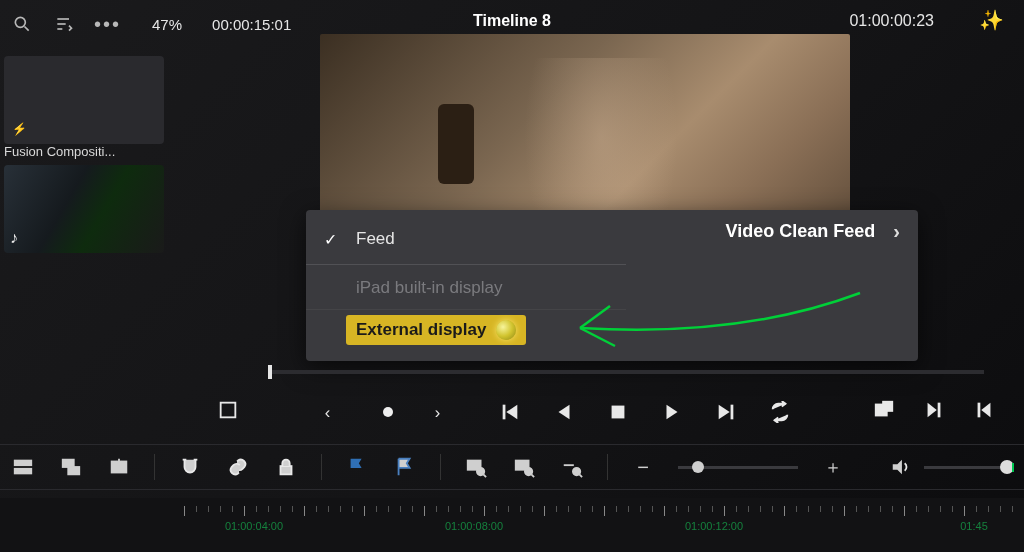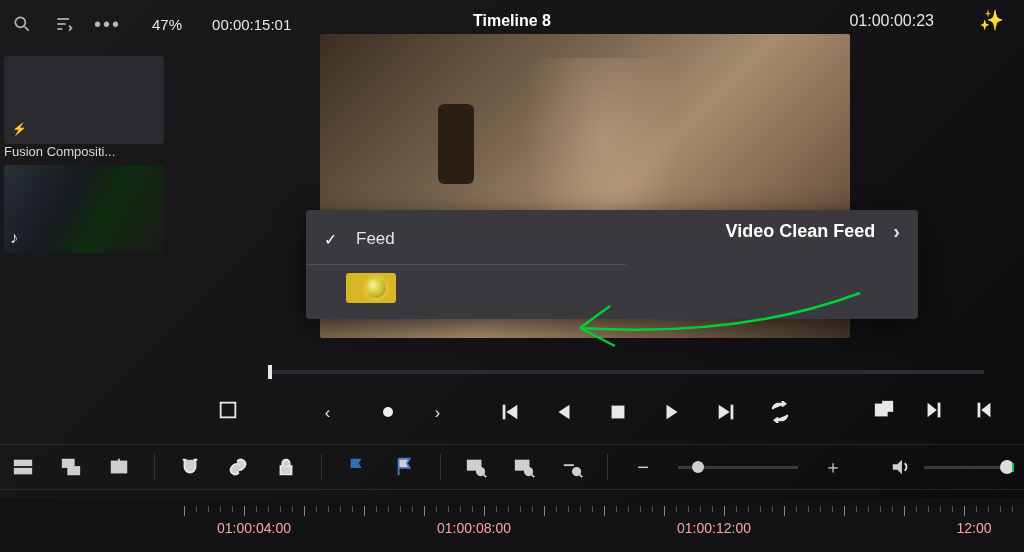--- a/index.html
+++ b/index.html
@@ -68,21 +68,21 @@
   .vol { margin-left: auto; display: flex; align-items: center; gap: 10px; }
   .vol-track { width: 90px; height: 3px; background: #3a3a3e; position: relative; }
   .vol-knob { position: absolute; right: 0; top: -6px; width: 14px; height: 14px; border-radius: 50%; background: #ddd; }
   .vol-mark { position: absolute; right: 0; top: -3px; width: 2px; height: 9px; background: #00c853; }
 
   
   .ruler { position: absolute; left: 0; right: 0; top: 498px; height: 54px; background: #121214; }
   .ruler .ticks { position: absolute; left: 184px; right: 0; top: 8px; height: 40px; }
   .tick { position: absolute; top: 0; width: 1px; height: 6px; background: #555; }
   .tick.big { height: 10px; background: #888; }
-  .tlabel { position: absolute; top: 14px; font-size: 14px; color: #fca5a5; transform: translateX(-50%); }
+  .tlabel { position: absolute; top: 14px; font-size: 11px; color: #15803d; transform: translateX(-50%); }
 </style>
 </head>
 <body>
 
 <div class="topbar">
   <div class="tb-left">
     <div class="tb-icon">
       <svg viewBox="0 0 24 24">
           <circle cx="10" cy="10" r="6"></circle>
           <line x1="15" y1="15" x2="20" y2="20"></line>
@@ -127,22 +127,26 @@
   <div class="menu-head">
     <span>Video Clean Feed</span>
     <span class="chev">›</span>
   </div>
   <div class="menu-body">
     <div class="mitem">
       <span class="check">✓</span>
       <span>Feed</span>
     </div>
     <div class="msection-line"></div>
+    <div class="mitem disabled">
+      <span>iPad built-in display</span>
+    </div>
     <div class="mitem" style="height:44px">
       <span class="highlight">
+        <span>External display</span>
         <span class="hl-dot"></span>
       </span>
     </div>
   </div>
 </div>
 
 <div class="annot">
   <svg width="320" height="80">
     <path d="M300 5 Q 180 50 20 40" stroke="#00d038" stroke-width="2.5" fill="none"></path>
     <path d="M20 40 L50 18 M20 40 L55 58" stroke="#00d038" stroke-width="2.5" fill="none"></path>
@@ -329,21 +333,21 @@
       <div class="vol-mark"></div>
     </div>
   </div>
 </div>
 
 <div class="ruler">
   <div class="ticks">
     <div class="tlabel" style="left:70px">01:00:04:00</div>
     <div class="tlabel" style="left:290px">01:00:08:00</div>
     <div class="tlabel" style="left:530px">01:00:12:00</div>
-    <div class="tlabel" style="left:790px">12:00</div>
+    <div class="tlabel" style="left:790px">01:45</div>
   <div class="tick big" style="left: 0px;"></div>
       <div class="tick" style="left: 12px;"></div>
       <div class="tick" style="left: 24px;"></div>
       <div class="tick" style="left: 36px;"></div>
       <div class="tick" style="left: 48px;"></div>
       <div class="tick big" style="left: 60px;"></div>
       <div class="tick" style="left: 72px;"></div>
       <div class="tick" style="left: 84px;"></div>
       <div class="tick" style="left: 96px;"></div>
       <div class="tick" style="left: 108px;"></div>

